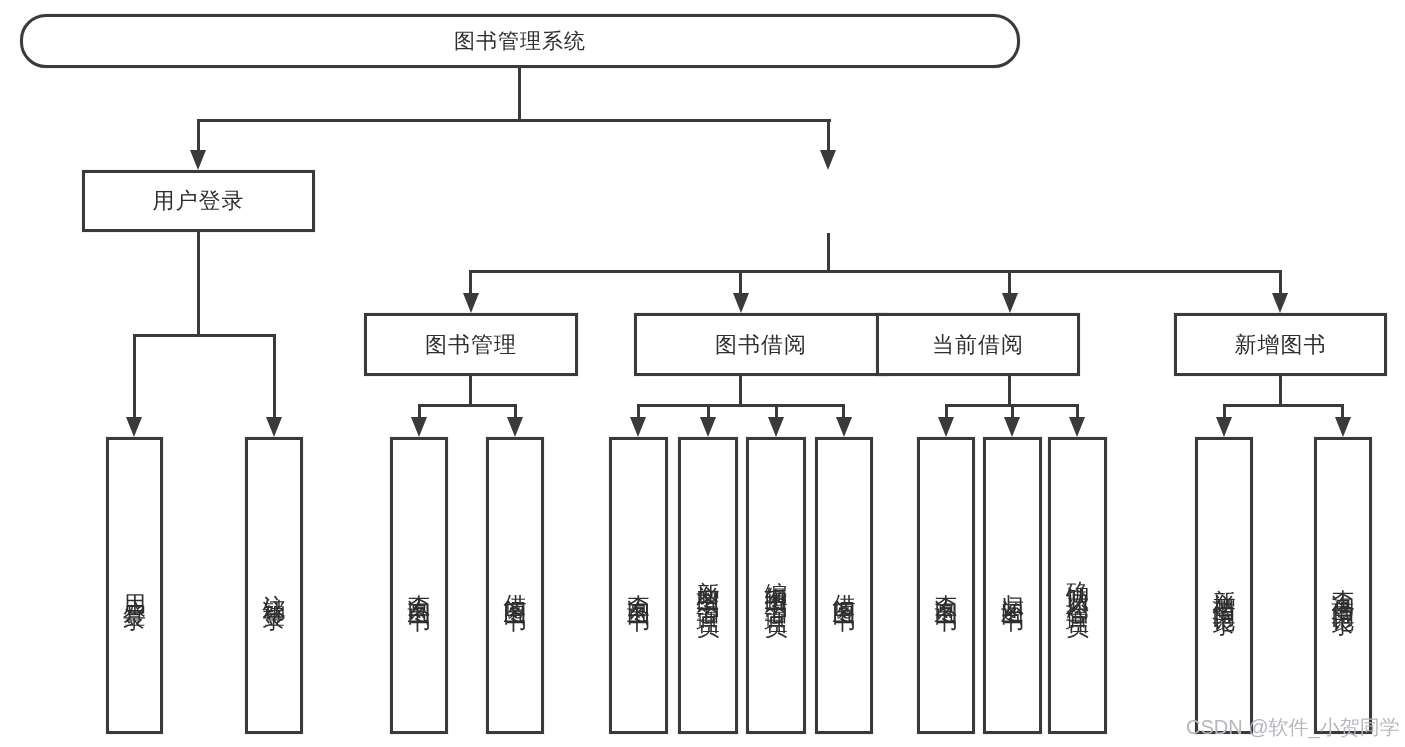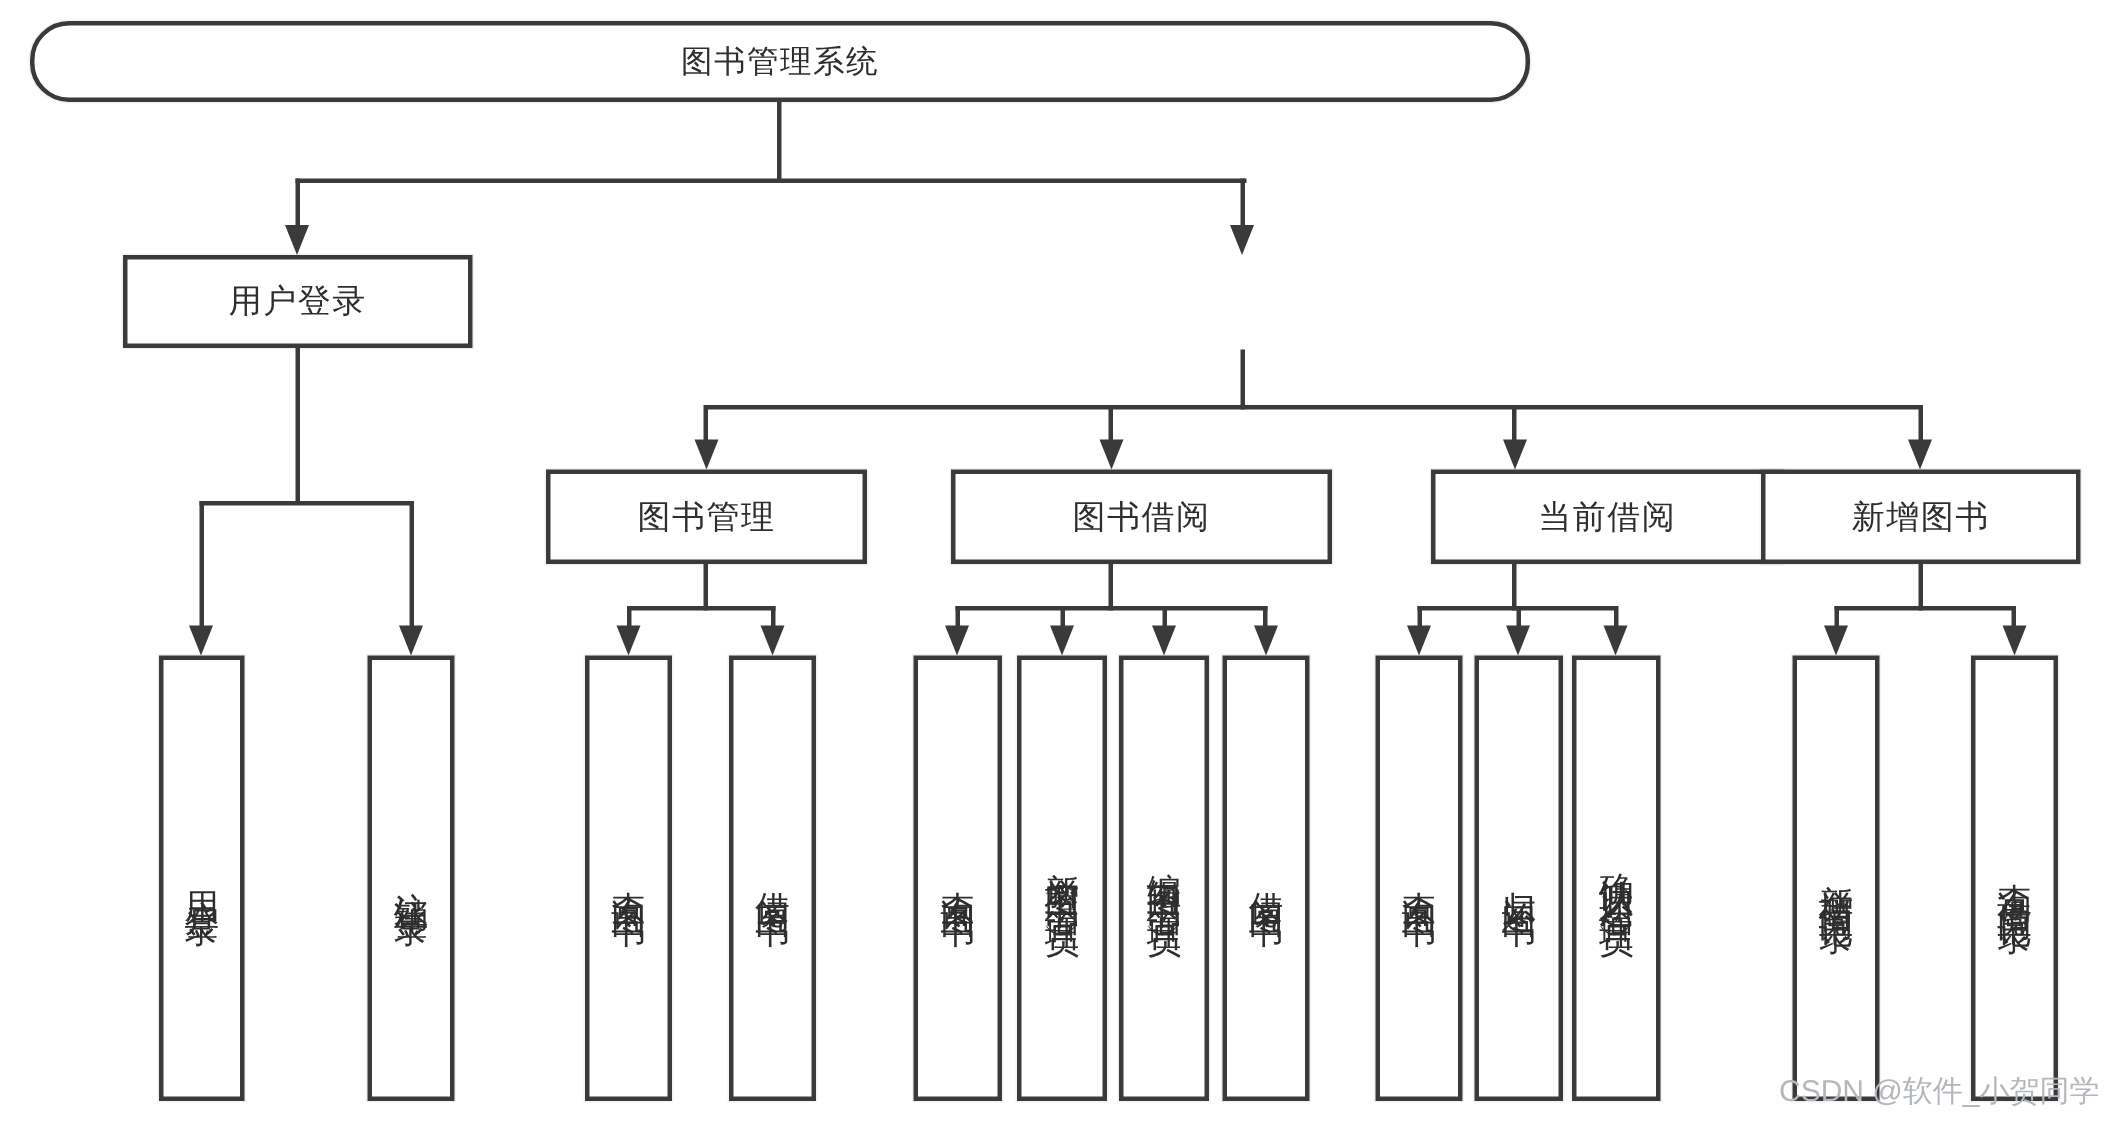--- a/index.html
+++ b/index.html
@@ -70,21 +70,21 @@
   <div class="box h" style="left:82px;top:170px;width:233px;height:62px">
     <span>用户登录</span>
   </div>
 
   <div class="box h" style="left:364px;top:313px;width:214px;height:63px">
     <span>图书管理</span>
   </div>
   <div class="box h" style="left:634px;top:313px;width:254px;height:63px">
     <span>图书借阅</span>
   </div>
-  <div class="box h" style="left:954px;top:313px;width:235px;height:63px">
+  <div class="box h" style="left:876px;top:313px;width:204px;height:63px">
     <span>当前借阅</span>
   </div>
   <div class="box h" style="left:1174px;top:313px;width:213px;height:63px">
     <span>新增图书</span>
   </div>
 
   <div class="box v" style="left:106px;top:437px;width:57px;height:297px">
     <span>用户登录</span>
   </div>
   <div class="box v" style="left:245px;top:437px;width:58px;height:297px">

